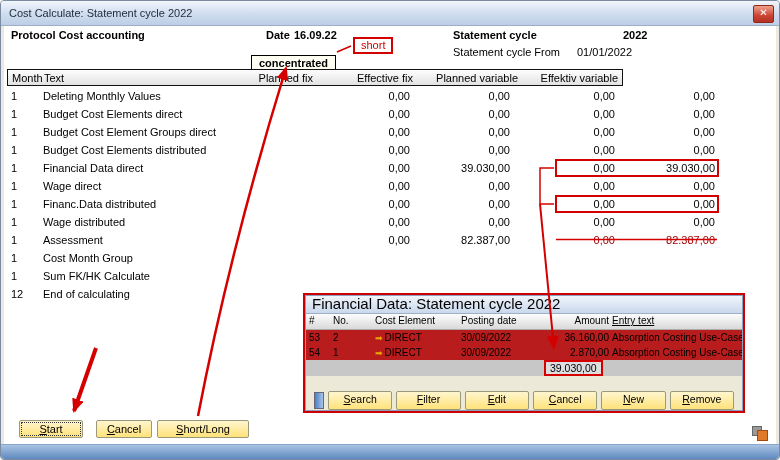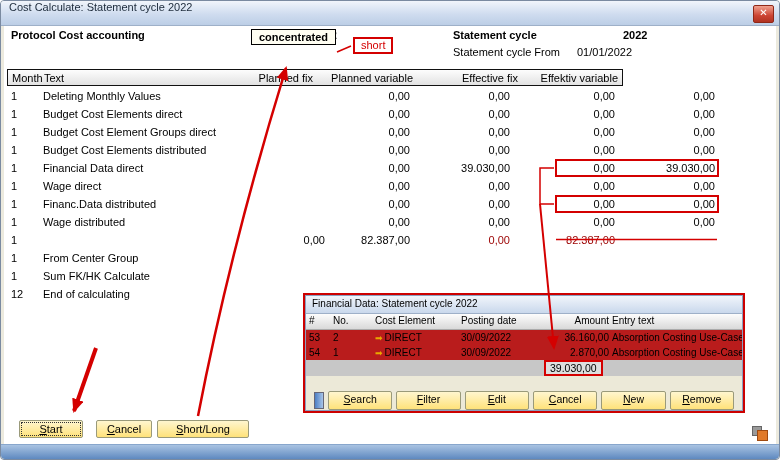--- a/index.html
+++ b/index.html
@@ -1,21 +1,21 @@
 <!DOCTYPE html>
 <html><head>
 <meta charset="utf-8">
 <style>
   html,body{margin:0;padding:0;width:780px;height:460px;overflow:hidden;
     font-family:"Liberation Sans",sans-serif;font-size:11px;background:#fff;color:#000;}
   .window{position:absolute;inset:0;border:1px solid #7a8aa0;border-radius:4px;
     background:#eceade;overflow:hidden;}
   .titlebar{position:absolute;top:0;left:0;right:0;height:24px;
     background:linear-gradient(#f1f5fb,#cfdcef 55%,#bccee6);
-    border-bottom:1px solid #9eb0c8;display:flex;align-items:flex-start;padding:0 8px;}
+    border-bottom:1px solid #9eb0c8;display:flex;align-items:center;padding:0 8px;}
   .title-text{color:#1c2a3a;}
   .close-btn{position:absolute;right:5px;top:4px;width:19px;height:16px;
     background:linear-gradient(#f0a18e,#cc4433 60%,#b03322);border:1px solid #8f2818;
     border-radius:2px;color:#fff;font-size:10px;line-height:14px;text-align:center;cursor:default;}
   .content{position:absolute;top:25px;left:3px;right:3px;bottom:14px;background:#fff;}
   .bottombar{position:absolute;left:0;right:0;bottom:0;height:14px;
     background:linear-gradient(#a9c3e2,#5e89c0);border-top:1px solid #88a6cc;
     border-radius:0 0 4px 4px;}
   .abs{position:absolute;}
   .b{font-weight:bold;}
@@ -44,21 +44,21 @@
     border:1px solid #9a9a7a;border-radius:2px;text-align:center;font-size:11px;
     line-height:16px;box-sizing:border-box;cursor:default;}
   .btn-label{display:block;}
   .btn-label::first-letter{text-decoration:underline;}
   .focused{outline:1px dotted #333;outline-offset:-3px;}
 
   
   .popup{position:absolute;left:304px;top:294px;width:436px;height:114px;
     background:#ece9d8;border:1px solid #8aa0c0;outline:2px solid #cc0000;z-index:10;}
   .p-titlebar{height:17px;background:linear-gradient(#f1f5fb,#c9d8ec);
-    border-bottom:1px solid #9eb0c8;line-height:16px;padding-left:6px;font-size:10px;}
+    border-bottom:1px solid #9eb0c8;line-height:16px;padding-left:6px;font-size:15px;}
   .pgrid{display:grid;grid-template-columns:24px 42px 86px 92px 62px 1fr;font-size:10px;}
   .p-head{height:15px;line-height:14px;background:linear-gradient(#fdfdfd,#d9d9d9);
     border-bottom:1px solid #aaa;}
   .p-row{height:15px;line-height:15px;background:#b91c1c;}
   .p-cell{padding-left:3px;white-space:nowrap;overflow:hidden;}
   .p-num{text-align:right;padding-right:3px;white-space:nowrap;}
   .p-sum{position:relative;height:16px;background:#c7c7c7;}
   .sum-val{position:absolute;left:238px;top:0;border:2px solid #d40000;background:#dedede;
     padding:0 4px;font-size:10.5px;line-height:12px;}
   .p-btnrow{position:absolute;left:0;right:0;top:89px;height:31px;display:flex;
@@ -89,32 +89,32 @@
   </div>
 
   <div class="content"></div>
 
   <span class="abs b" style="left:10px;top:28px;">Protocol Cost accounting</span>
   <span class="abs b" style="left:265px;top:28px;">Date</span>
   <span class="abs b" style="left:293px;top:28px;">16.09.22</span>
   <span class="abs b" style="left:452px;top:28px;">Statement cycle</span>
   <span class="abs b" style="left:622px;top:28px;">2022</span>
 
-  <span class="abs mode-box" style="left:250px;top:28px;">concentrated</span>
+  <span class="abs mode-box" style="left:250px;top:54px;">concentrated</span>
   <span class="abs short-box" style="left:352px;top:36px;">short</span>
 
   <span class="abs" style="left:452px;top:45px;">Statement cycle From</span>
   <span class="abs" style="left:576px;top:45px;">01/01/2022</span>
 
   <div class="thead tgrid">
     <div class="c-month">Month</div>
     <div class="c-text">Text</div>
     <div class="c-num">Planned fix</div>
+    <div class="c-num">Effective fix</div>
     <div class="c-num">Planned variable</div>
-    <div class="c-num">Effective fix</div>
     <div class="c-num">Effektiv variable</div>
   </div>
 
   <div class="tbody">
     <div class="trow tgrid">
       <div class="c-month">1</div>
       <div class="c-text">Deleting Monthly Values</div>
       <div class="c-num">0,00</div>
       <div class="c-num">0,00</div>
       <div class="c-num">0,00</div>
@@ -173,28 +173,29 @@
     <div class="trow tgrid">
       <div class="c-month">1</div>
       <div class="c-text">Wage distributed</div>
       <div class="c-num">0,00</div>
       <div class="c-num">0,00</div>
       <div class="c-num">0,00</div>
       <div class="c-num">0,00</div>
     </div>
     <div class="trow tgrid">
       <div class="c-month">1</div>
+      <div class="c-text">Assessment</div>
       <div class="c-num">0,00</div>
       <div class="c-num">82.387,00</div>
       <div class="c-num struck">0,00</div>
       <div class="c-num struck">82.387,00</div>
     </div>
     <div class="trow tgrid">
       <div class="c-month">1</div>
-      <div class="c-text">From Center Group</div>
+      <div class="c-text">Cost Month Group</div>
       <div class="c-num"></div>
       <div class="c-num"></div>
       <div class="c-num"></div>
       <div class="c-num"></div>
     </div>
     <div class="trow tgrid">
       <div class="c-month">1</div>
       <div class="c-text">Sum FK/HK Calculate</div>
       <div class="c-num"></div>
       <div class="c-num"></div>
@@ -224,21 +225,21 @@
   <div class="popup">
     <div class="p-titlebar">
       <span>Financial Data: Statement cycle 2022</span>
     </div>
     <div class="p-head pgrid">
       <div class="p-cell">#</div>
       <div class="p-cell">No.</div>
       <div class="p-cell">Cost Element</div>
       <div class="p-cell">Posting date</div>
       <div class="p-num">Amount</div>
-      <div class="p-cell" style="padding-left:0;">Entry text</div>
+      <div class="p-cell" style="padding-left:0;text-decoration:underline;">Entry text</div>
     </div>
     <div class="p-row pgrid">
       <div class="p-cell">53</div>
       <div class="p-cell">2</div>
       <div class="p-cell"><span class="dir-arrow">➡</span><span>DIRECT</span></div>
       <div class="p-cell">30/09/2022</div>
       <div class="p-num">36.160,00</div>
       <div class="p-cell" style="padding-left:0;">Absorption Costing Use-Case</div>
     </div>
     <div class="p-row pgrid">

